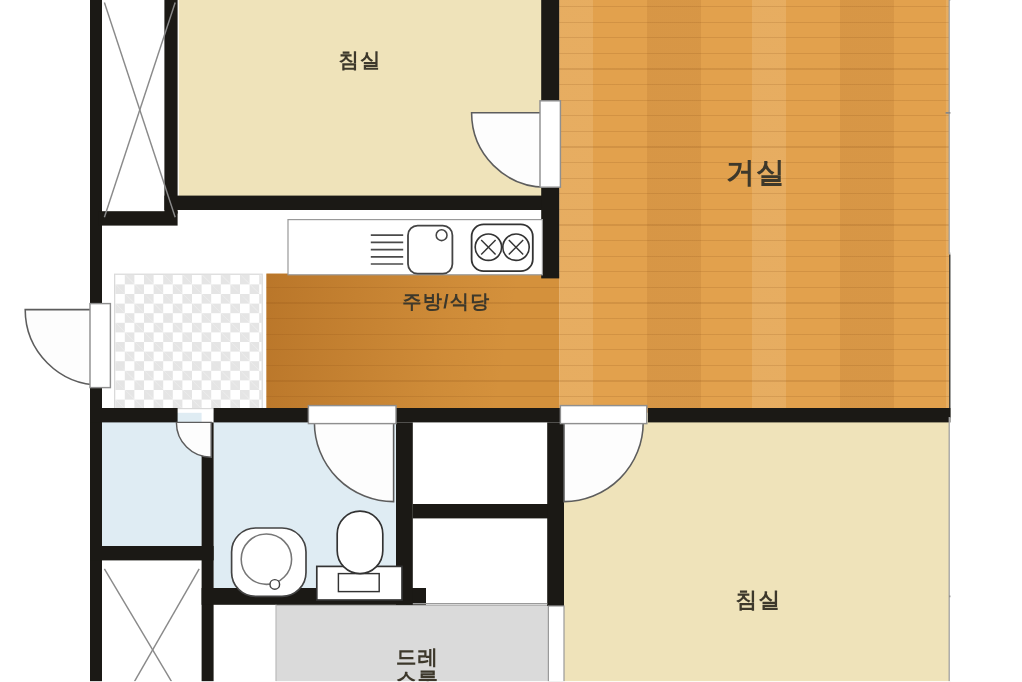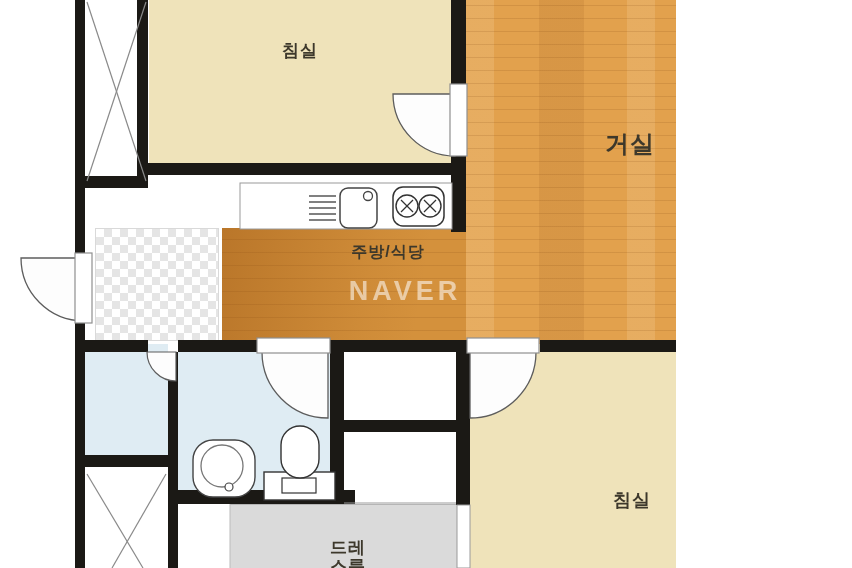--- a/index.html
+++ b/index.html
@@ -1,17 +1,17 @@
 <!DOCTYPE html>
 <html><head>
 <meta charset="utf-8">
 <style>
   html,body{margin:0;padding:0;background:#fff;}
   #plan{
-    position:relative;width:676px;height:568px;overflow:hidden;
+    position:relative;width:792px;height:568px;overflow:hidden;
     background:#ffffff;
     font-family:"Liberation Sans", sans-serif;
   }
   .abs{position:absolute;}
   .wall{position:absolute;background:#1b1915;}
   .room-label{
     position:absolute;transform:translate(-50%,-50%);
     font-weight:bold;color:#3d382b;white-space:nowrap;
     font-size:17px;letter-spacing:1px;text-align:center;
   }
@@ -172,24 +172,23 @@
       <rect x="264" y="472" width="71" height="28" stroke-width="1.4"></rect>
       <rect x="282" y="478" width="34" height="15" stroke-width="1.2"></rect>
       <rect x="281" y="426" width="38" height="52" rx="19" stroke-width="1.4"></rect>
     </g>
   </svg>
 
   <div class="room-label" style="left:300px;top:50px;">침실</div>
 
   <div class="room-label" style="left:630px;top:144px;font-size:24px;">거실</div>
 
-  <div class="room-label" style="left:388px;top:252px;font-size:16px;">주방/식당</div>
+  <div class="room-label" style="left:372px;top:252px;font-size:16px;">주방/식당</div>
 
   <div class="room-label" style="left:632px;top:500px;font-size:18px;">침실</div>
 
   <div class="dressing-label" style="left:348px;top:557px;">
     <div>드레</div>
     <div>스룸</div>
   </div>
 
-  <div class="watermark" style="left:405px;top:291px;">NAVER</div>
 
 </div>
 
 </body></html>

